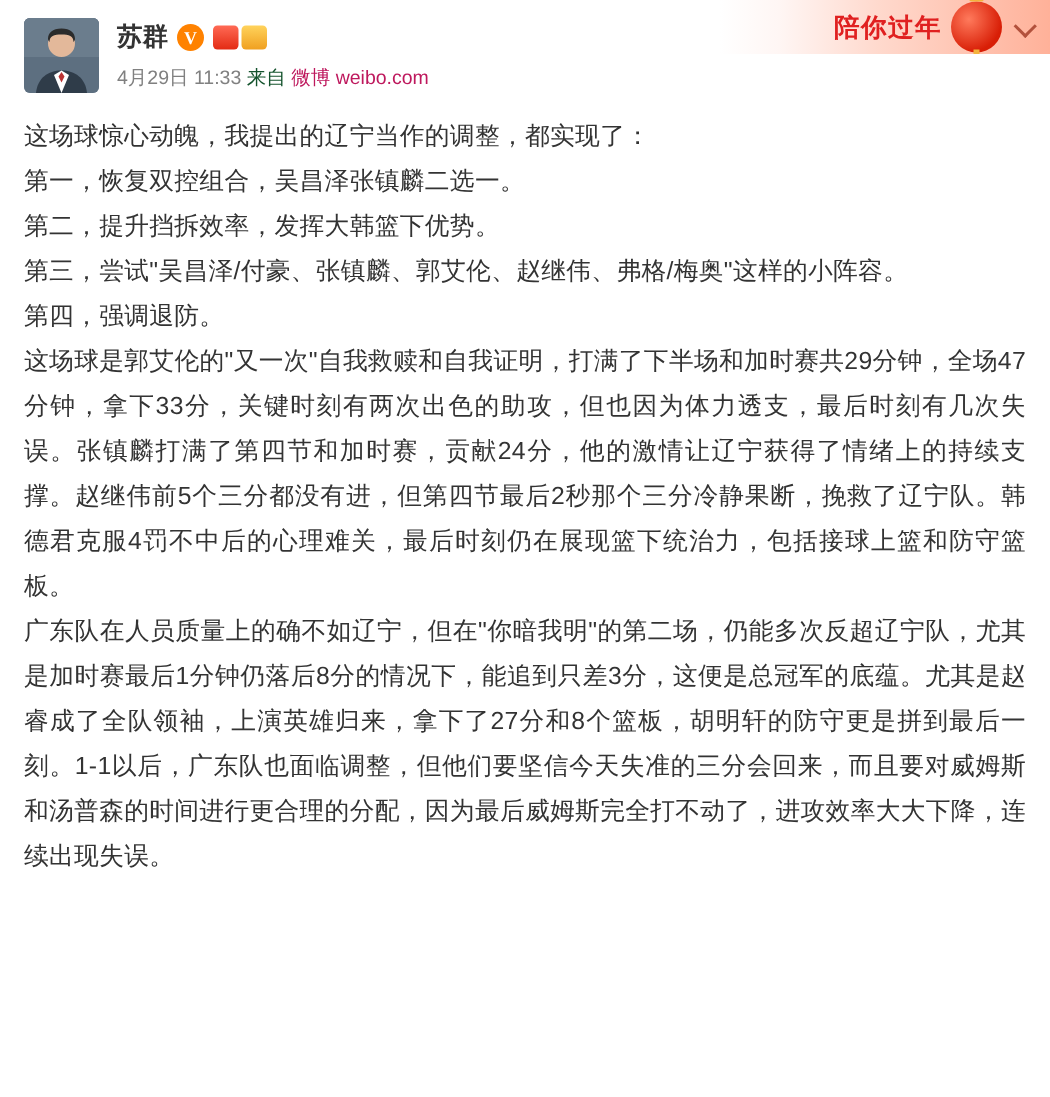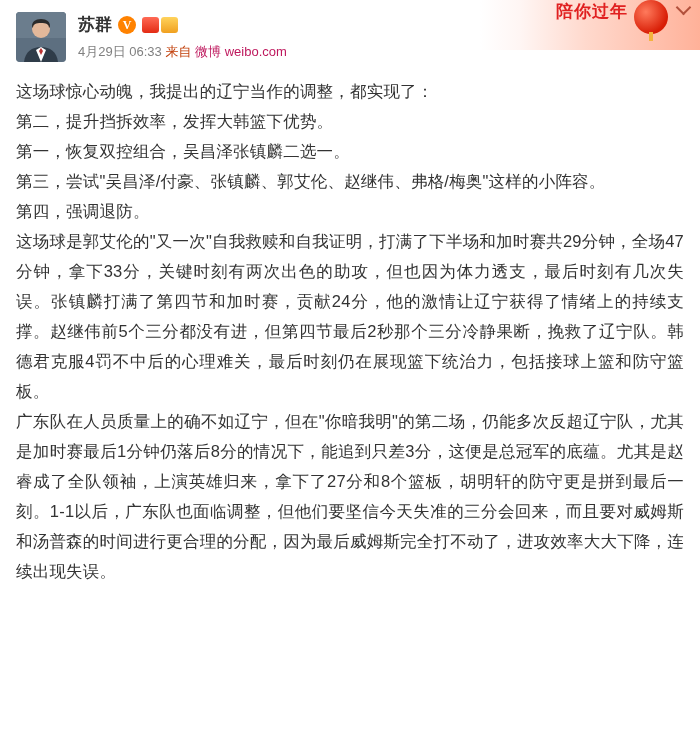--- a/index.html
+++ b/index.html
@@ -13,23 +13,24 @@
     font-family: "Liberation Sans", sans-serif;
     color: #333333;
     overflow: hidden;
     position: relative;
   }
 
   
   .promo {
     position: absolute;
     top: 0; right: 0;
-    width: 220px; height: 50px;
+    width: 220px; height: 36px;
     background: linear-gradient(90deg,#ffffff 0%, #fff6f4 18%, #ffd9cd 48%, #ffb199 100%);
     display: flex;
+    align-items: center;
     justify-content: flex-end;
     padding-right: 8px;
     overflow: hidden;
   }
   .promo-text {
     font-size: 17px;
     font-weight: bold;
     color: #e02020;
     letter-spacing: 1px;
     margin-right: 6px;
@@ -138,21 +139,21 @@
   .meta {
     font-size: 13px;
     color: #808080;
     margin-top: 6px;
     line-height: 18px;
   }
   .meta a {
     color: #be185d;
     text-decoration: none;
   }
-  .meta .src { color: #c2410c; }
+  .meta .src { color: #14532d; }
 
   
   .content {
     margin-top: 14px;
     font-size: 16.5px;
     line-height: 30px;
     color: #333333;
     letter-spacing: 0.2px;
     text-align: justify;
   }
@@ -187,32 +188,32 @@
     <div class="header-right">
       <div class="name-row">
         <span class="username">苏群</span>
         <span class="badge-v">V</span>
         <span class="badge-icons">
           <span class="mini-badge red"></span>
           <span class="mini-badge gold"></span>
         </span>
       </div>
       <div class="meta">
-        <span>4月29日 06:33</span>
+        <span>4月29日 11:33</span>
         <span class="src">来自</span>
         <a href="#">微博</a>
         <a href="#">weibo.com</a>
       </div>
     </div>
   </div>
 
   <div class="content">
     <p>这场球惊心动魄，我提出的辽宁当作的调整，都实现了：</p>
+    <p>第一，恢复双控组合，吴昌泽张镇麟二选一。</p>
     <p>第二，提升挡拆效率，发挥大韩篮下优势。</p>
-    <p>第一，恢复双控组合，吴昌泽张镇麟二选一。</p>
     <p>第三，尝试"吴昌泽/付豪、张镇麟、郭艾伦、赵继伟、弗格/梅奥"这样的小阵容。</p>
     <p>第四，强调退防。</p>
     <p>这场球是郭艾伦的"又一次"自我救赎和自我证明，打满了下半场和加时赛共29分钟，全场47分钟，拿下33分，关键时刻有两次出色的助攻，但也因为体力透支，最后时刻有几次失误。张镇麟打满了第四节和加时赛，贡献24分，他的激情让辽宁获得了情绪上的持续支撑。赵继伟前5个三分都没有进，但第四节最后2秒那个三分冷静果断，挽救了辽宁队。韩德君克服4罚不中后的心理难关，最后时刻仍在展现篮下统治力，包括接球上篮和防守篮板。</p>
     <p>广东队在人员质量上的确不如辽宁，但在"你暗我明"的第二场，仍能多次反超辽宁队，尤其是加时赛最后1分钟仍落后8分的情况下，能追到只差3分，这便是总冠军的底蕴。尤其是赵睿成了全队领袖，上演英雄归来，拿下了27分和8个篮板，胡明轩的防守更是拼到最后一刻。1-1以后，广东队也面临调整，但他们要坚信今天失准的三分会回来，而且要对威姆斯和汤普森的时间进行更合理的分配，因为最后威姆斯完全打不动了，进攻效率大大下降，连续出现失误。</p>
 
   </div>
 
 </div>
 
 </body></html>

